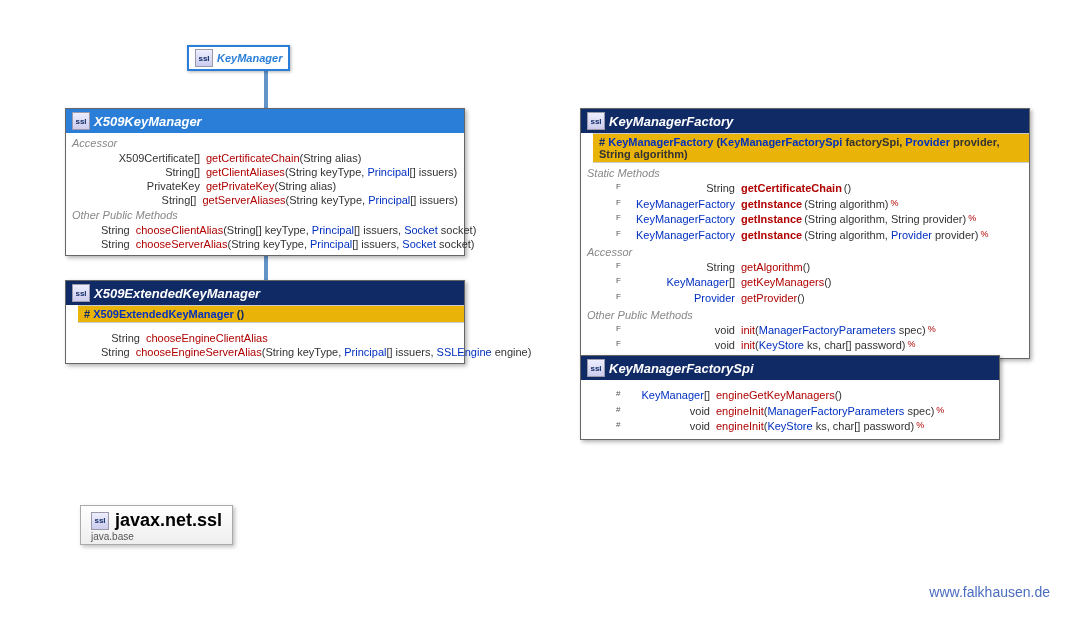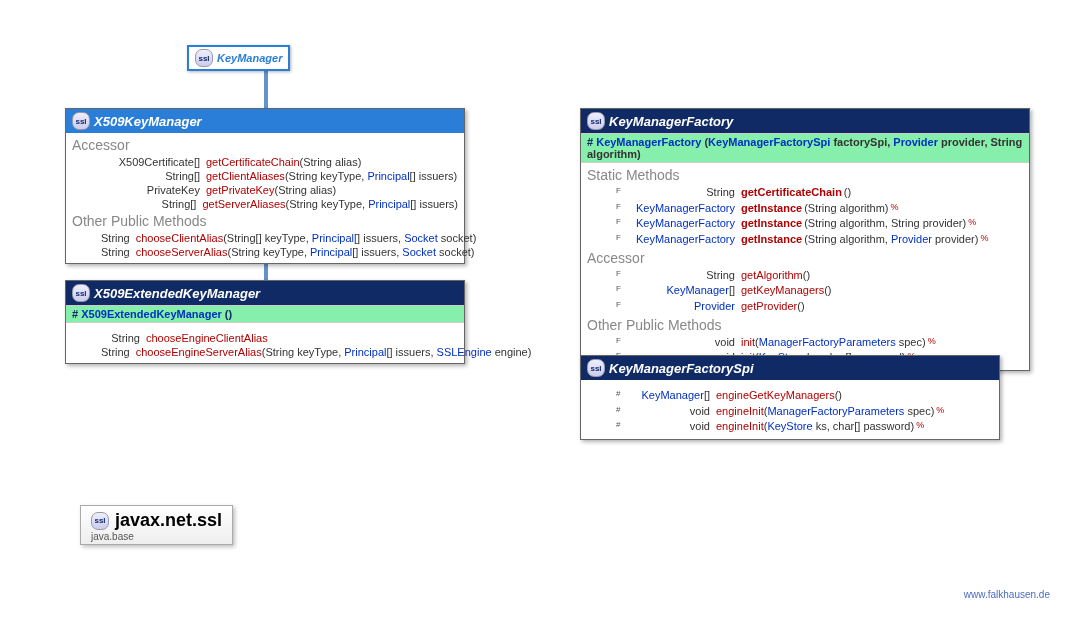--- a/index.html
+++ b/index.html
@@ -25,30 +25,32 @@
     font-weight: bold;
     font-style: italic;
     font-size: 13px;
     display: flex;
     align-items: center;
     gap: 4px;
   }
   .header-interface { background: #2a7ed8; color: #fff; }
   .header-class     { background: #102a66; color: #fff; }
   .constructor-row {
-    background: #86efac;
+    background: #eab308;
     border-top: 1px solid #ccc;
     border-bottom: 1px solid #ccc;
     padding: 2px 6px;
     color: #102a66;
     font-weight: bold;
+    margin-left: 12px;
   }
   .section-label {
+    font-style: italic;
     color: #888;
-    font-size: 14px;
+    font-size: 11px;
     padding: 2px 6px;
   }
   .body { padding: 2px 0 4px 0; }
   .row {
     display: flex;
     padding: 1px 6px;
     white-space: nowrap;
     margin-left: 29px;
   }
   .mod { width: 10px; color: #666; }
@@ -60,21 +62,21 @@
   .args { color: #333; }
   .args .tl { color: #0030c0; }
   .throw { color: #b00000; font-size: 9px; padding-left: 2px; }
   .icon {
     display: inline-flex;
     align-items: center;
     justify-content: center;
     width: 18px; height: 18px;
     background: linear-gradient(#eef, #cce);
     border: 1px solid #99a;
-    border-radius: 7px;
+    border-radius: 0;
     font-size: 8px;
     font-style: normal;
     color: #102a66;
   }
   .mini-box {
     position: absolute;
     border: 2px solid #2a7ed8;
     background: #fff;
     padding: 2px 6px;
     display: flex;
@@ -103,21 +105,21 @@
     font-size: 18px;
     display: flex;
     align-items: center;
     gap: 6px;
   }
   .pkg-sub { font-size: 10px; color: #555; }
   .footer-link {
     position: absolute;
     bottom: 18px;
     right: 20px;
-    font-size: 10px;
+    font-size: 14px;
     color: #4a6cc0;
   }
   .F { font-size: 8px; vertical-align: super; color: #555;}
 </style>
 </head>
 <body>
 <div class="container">
 
 <div class="connector" style="left:264px; top:70px; width:4px; height:40px;"></div>
 <div class="connector" style="left:264px; top:245px; width:4px; height:40px;"></div>

